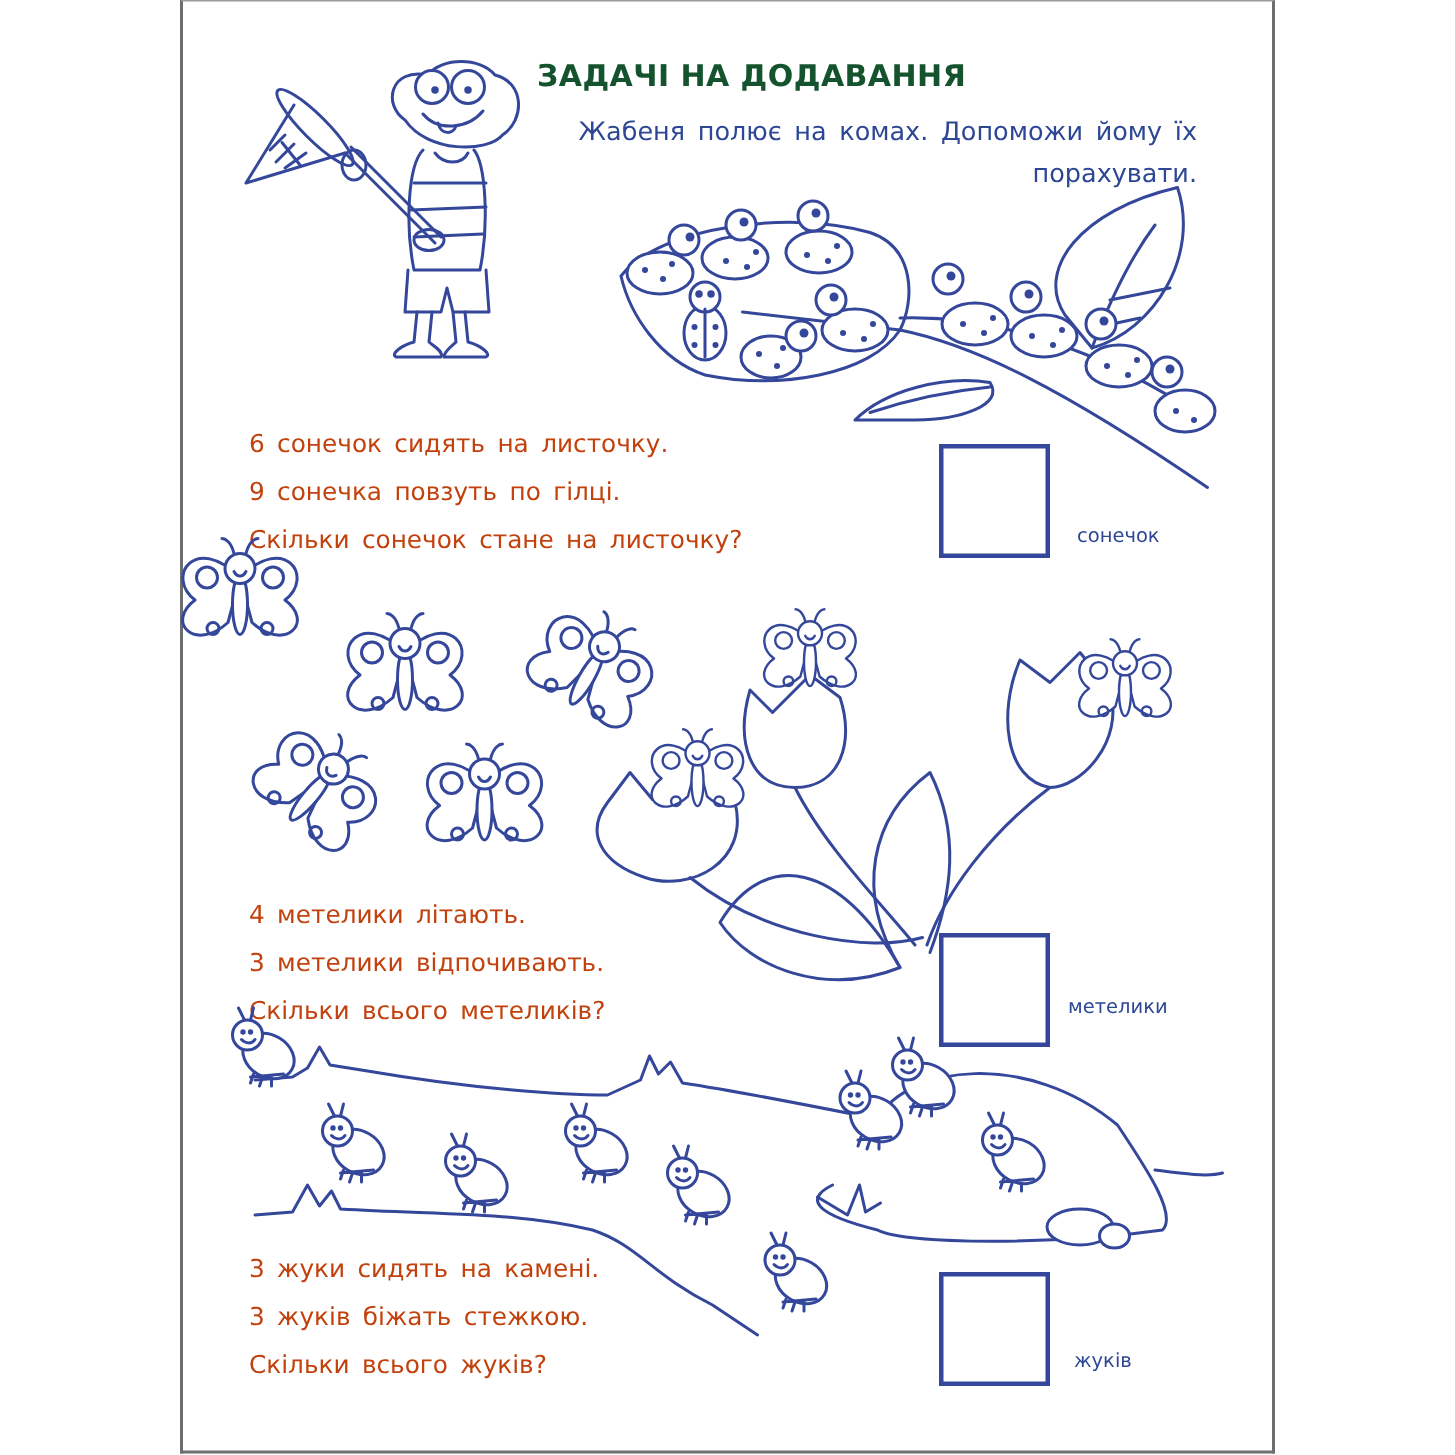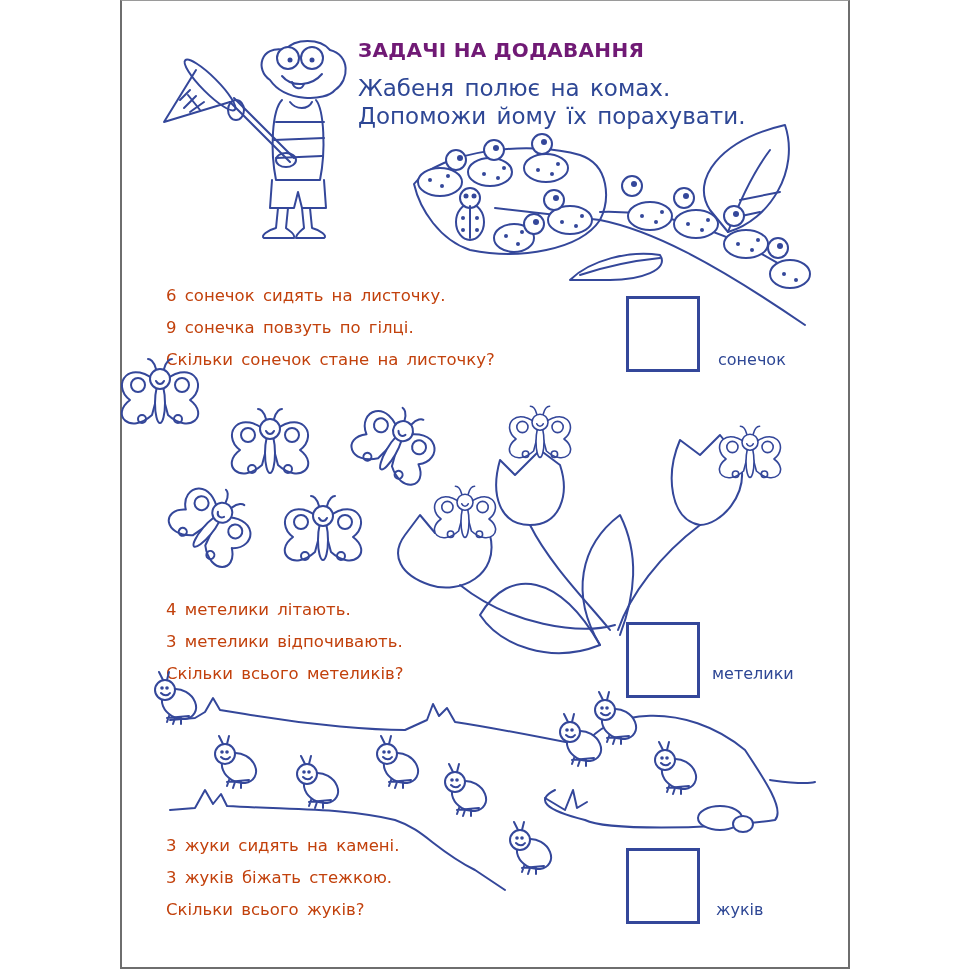--- a/index.html
+++ b/index.html
@@ -1,23 +1,23 @@
 <!DOCTYPE html>
 <html><head>
 <meta charset="utf-8">
 <style>
   html, body { margin:0; padding:0; background:#ffffff; }
   body { width:970px; height:970px; position:relative; overflow:hidden; font-family:"DejaVu Sans", sans-serif; }
   .page { position:absolute; left:120px; top:0; width:726px; height:966px; border-left:2px solid #6e6e6e; border-right:2px solid #6e6e6e; border-bottom:2px solid #6e6e6e; border-top:1px solid #9a9a9a; background:#fff; }
   .abs { position:absolute; }
-  .title { left:358px; top:38px; font-size:20px; font-weight:bold; color:#701a75; letter-spacing:0.3px; white-space:nowrap; }
-  .intro { left:358px; top:74px; width:440px; font-size:23px; line-height:28px; color:#2e4795; word-spacing:3px; }
+  .title { left:358px; top:38px; font-size:20px; font-weight:bold; color:#14532d; letter-spacing:0.3px; white-space:nowrap; }
+  .intro { left:358px; top:74px; width:440px; font-size:17px; line-height:28px; color:#2e4795; word-spacing:3px;text-align:right; }
   .task-line { font-size:16.5px; color:#c2410c; white-space:nowrap; word-spacing:3px; position:absolute; left:166px; }
   .answer-box { position:absolute; width:68px; height:70px; border:3px solid #34479a; background:#fff; box-sizing:content-box; }
-  .unit { position:absolute; font-size:16px; color:#2e4795; white-space:nowrap; }
+  .unit { position:absolute; font-size:13px; color:#2e4795; white-space:nowrap; }
   svg.art { position:absolute; overflow:visible; }
   svg.art * { fill:none; stroke:#34479a; stroke-width:2; stroke-linecap:round; stroke-linejoin:round; }
   svg.art .dot { fill:#34479a; stroke:none; }
   svg.art .white { fill:#ffffff; }
 </style>
 </head>
 <body>
 
 <div class="page"></div>
 

